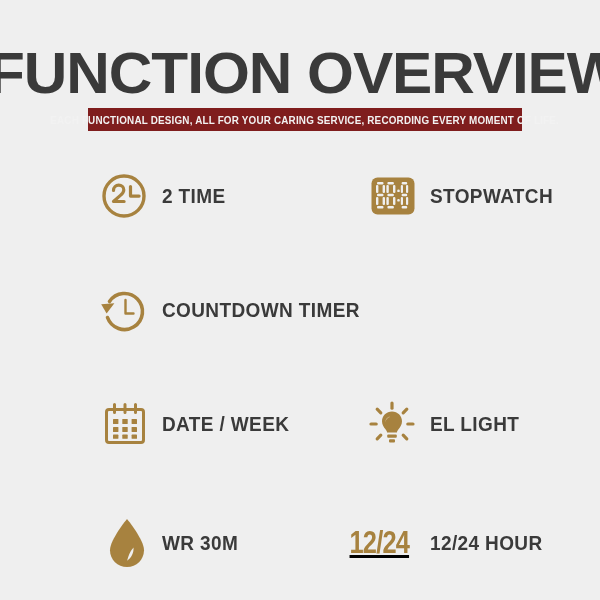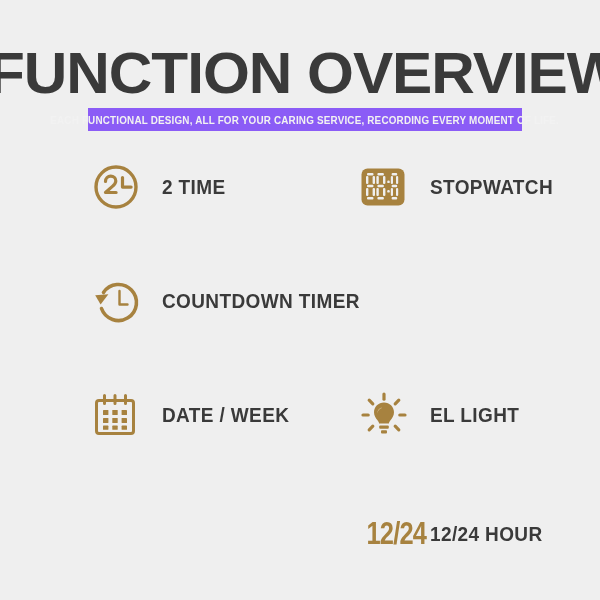--- a/index.html
+++ b/index.html
@@ -38,41 +38,41 @@
     transform: scaleX(1.04);
     white-space: nowrap;
     margin: 0;
   }
   .subtitle-bar {
     position: absolute;
     left: 88px;
     top: 64px;
     width: 434px;
     height: 23px;
-    background: #8b5cf6;
+    background: #7f1d1d;
     display: flex;
     align-items: center;
     justify-content: center;
     box-sizing: border-box;
   }
   .subtitle-text {
     font-family: "Liberation Sans Narrow", "Liberation Sans", sans-serif;
     font-size: 10.5px;
     font-weight: bold;
     color: #f2f2f2;
     letter-spacing: 0.2px;
     white-space: nowrap;
     transform: scaleX(0.94);
   }
 
   
   .grid {
     position: absolute;
     left: 0;
-    top: 146px;
+    top: 155px;
     width: 600px;
     height: 440px;
   }
   .feature {
     position: absolute;
     display: flex;
     align-items: center;
     height: 66px;
   }
   .feature.col-left  { left: 92px; width: 270px; }
@@ -81,21 +81,22 @@
   .feature.row-1 { top: 122px; }
   .feature.row-2 { top: 236px; }
   .feature.row-3 { top: 355px; }
 
   .feature-icon {
     width: 56px;
     height: 56px;
     flex: 0 0 56px;
     display: flex;
     align-items: center;
-    justify-content: flex-start;
+    justify-content: flex-end;
+    text-decoration: underline;
   }
   .feature-icon svg { display: block; }
 
   .feature-label {
     margin-left: 14px;
     font-family: "Liberation Sans Narrow", "Liberation Sans", sans-serif;
     font-size: 20px;
     font-weight: bold;
     color: #3a3a3a;
     letter-spacing: 0.4px;
@@ -243,20 +244,29 @@
             <rect x="29.6" y="26" width="5.4" height="5" rx="0.6"></rect>
             <rect x="11" y="33.6" width="5.4" height="4.2" rx="0.6"></rect>
             <rect x="20.3" y="33.6" width="5.4" height="4.2" rx="0.6"></rect>
             <rect x="29.6" y="33.6" width="5.4" height="4.2" rx="0.6"></rect>
           </g>
         </svg>
       </span>
       <span class="feature-label">DATE / WEEK</span>
     </div>
 
+    <div class="feature col-left row-3">
+      <span class="feature-icon">
+        <svg width="42" height="52" viewBox="0 0 42 52">
+          <path d="M21 2C21 2 4 22.5 4 33.2 4 42.6 11.6 50 21 50s17-7.4 17-16.8C38 22.5 21 2 21 2z" fill="#a7823f"></path>
+          <path d="M27.5 30.5c.4 5.5-2.1 10.2-6.4 13.2 1.4-4.6 2.4-9.1 6.4-13.2z" fill="#efefef"></path>
+        </svg>
+      </span>
+      <span class="feature-label">WR 30M</span>
+    </div>
 
     <div class="feature col-right row-3">
       <span class="feature-icon">
         <span class="icon-text-1224">12/24</span>
       </span>
       <span class="feature-label">12/24 HOUR</span>
     </div>
 
   </div>
 </div>

